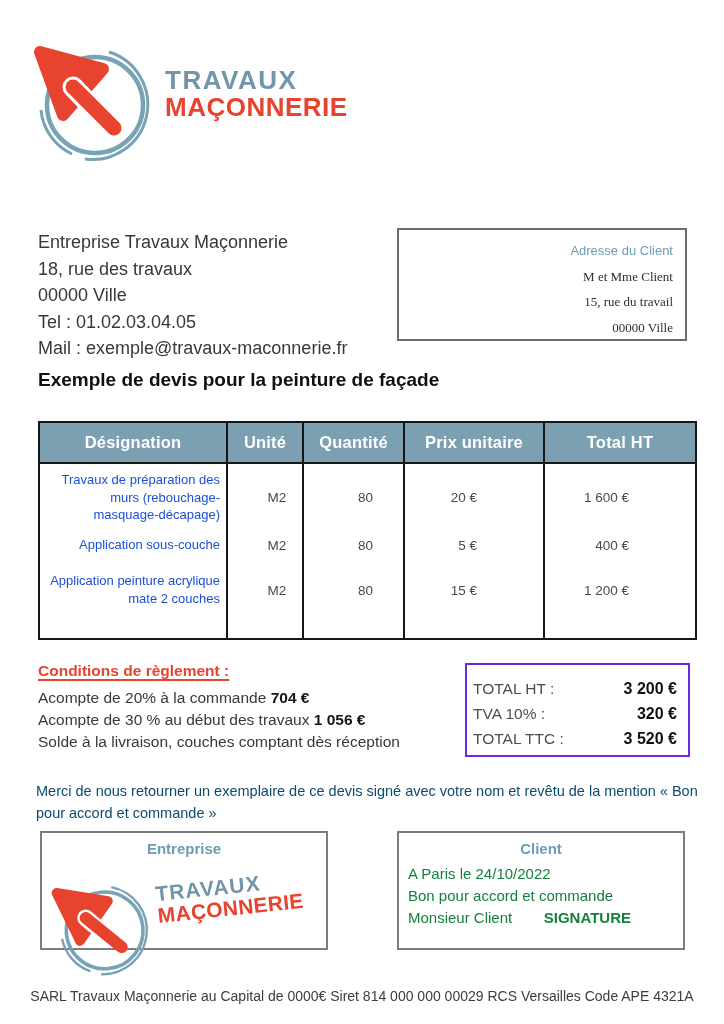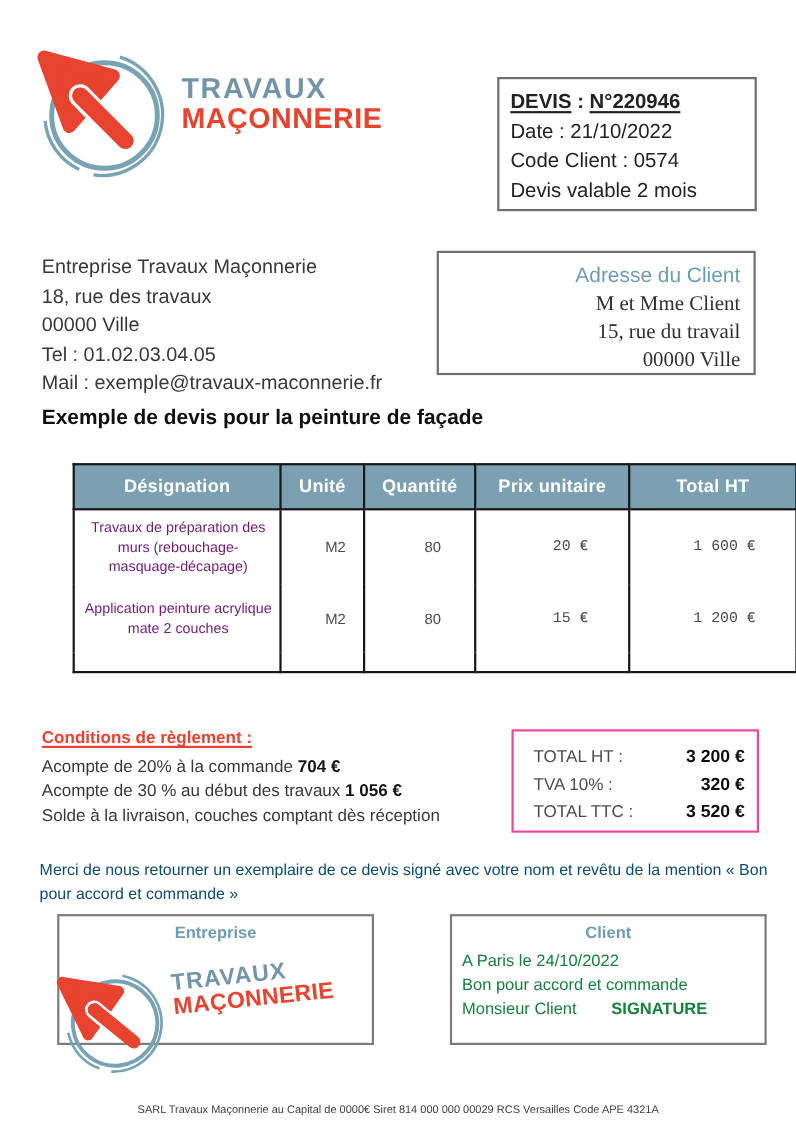--- a/index.html
+++ b/index.html
@@ -26,96 +26,96 @@
   .devis-title { font-weight: bold; }
   .devis-title .u { text-decoration: underline; text-decoration-thickness: 2px; text-underline-offset: 3px; }
 
   
   .company-block { position: absolute; left: 38px; top: 229px; font-size: 18px; line-height: 26.5px; color: #383838; }
 
   
   .client-box {
     position: absolute; left: 397px; top: 228px; width: 290px; height: 113px;
     border: 2px solid #6e6e6e; padding: 8px 12px 0 10px;
-    text-align: right; font-size: 19px; line-height: 25.5px;
+    text-align: right; font-size: 13px; line-height: 25.5px;
   }
   .client-box .accent-title { color: #6d9cb4; }
   .client-box .addr-line { color: #2f2f2f; font-family: Liberation Serif, serif; }
 
   
   .doc-title { position: absolute; left: 38px; top: 369px; font-size: 19px; font-weight: bold; color: #101010; }
 
   
   .items-table {
     position: absolute; left: 38px; top: 421px; width: 657px;
-    border-collapse: collapse; table-layout: fixed; margin-left: 28px;
+    border-collapse: collapse; table-layout: fixed;
   }
   .items-table th {
     background: #7ba0b2; color: #ffffff; font-weight: bold; font-size: 16.5px;
     border: 2px solid #161616; height: 41px; text-align: center; letter-spacing: 0.2px;
   }
   .items-table td {
     border-left: 2px solid #161616; border-right: 2px solid #161616;
     border-top: 0; border-bottom: 0;
     vertical-align: middle; font-size: 13.5px; color: #4a4a4a;
   }
   .items-table tr.filler td { border-bottom: 2px solid #161616; height: 18px; }
   .col-designation { width: 188px; }
   .col-unit { width: 76px; }
   .col-qty { width: 101px; }
   .col-price { width: 140px; }
   .col-total { width: 152px; }
-  td.cell-designation { padding: 2px 6px 2px 8px; font-size: 13px; color: #701a75; line-height: 1.38; text-align: center; }
+  td.cell-designation { padding: 2px 6px 2px 8px; font-size: 13px; color: #1d4ed8; line-height: 1.38; text-align: right; }
   td.cell-center { text-align: center; padding-left: 24px; }
-  td.cell-money { text-align: right; padding-right: 36px; font-family: Liberation Mono, monospace; }
+  td.cell-money { text-align: right; padding-right: 66px; }
   tr.row-1 td { height: 68px; }
   tr.row-2 td { height: 28px; }
   tr.row-3 td { height: 62px; }
 
   
   .terms-block { position: absolute; left: 38px; top: 662px; width: 420px; }
   .terms-title {
     color: #e8432e; font-weight: bold; font-size: 15.5px;
     text-decoration: underline; text-decoration-thickness: 2px; text-underline-offset: 3px;
     margin-bottom: 7px;
   }
   .terms-line { font-size: 15.5px; color: #383838; line-height: 22px; }
   .terms-line .amount { font-weight: bold; color: #161616; }
 
   
   .totals-box {
     position: absolute; left: 465px; top: 663px; width: 225px; height: 94px;
-    border: 2px solid #ec4899; padding: 8px 11px 0 18px;
+    border: 2px solid #6d28d9; padding: 8px 11px 0 6px;
     display: flex; flex-direction: column; justify-content: space-evenly;
   }
   .totals-row { display: flex; justify-content: space-between; align-items: baseline; }
   .totals-label { font-size: 15.5px; color: #4d4d4d; }
   .totals-value { font-size: 16px; font-weight: bold; color: #101010; }
 
   
   .return-note { position: absolute; left: 36px; top: 780px; width: 662px; font-size: 14.5px; color: #0c4a6e; line-height: 22px; }
 
   
-  .sig-box { position: absolute; top: 831px; height: 119px; border: 2px solid #7c7c7c; margin-left: 12px; }
+  .sig-box { position: absolute; top: 831px; height: 119px; border: 2px solid #7c7c7c; }
   .sig-box-company { left: 40px; width: 288px; }
   .sig-box-client { left: 397px; width: 288px; }
   .sig-title { text-align: center; padding-top: 7px; font-size: 15px; font-weight: bold; color: #6d9cb4; }
   .sig-client-lines { padding: 6px 10px 0 9px; font-size: 15px; line-height: 22px; color: #15803d; }
   .sig-line-flex { display: flex; justify-content: space-between; }
   .sig-signature { font-weight: bold; margin-right: 42px; }
 
   
   .stamp { position: absolute; left: 48px; top: 856px; width: 280px; height: 120px; transform: rotate(-6deg); }
   .stamp svg { position: absolute; left: 2px; top: 8px; }
   .stamp-text { position: absolute; left: 110px; top: 24px; line-height: 1.05; }
   .stamp-l1 { font-size: 21px; font-weight: bold; letter-spacing: 1px; color: #7295aa; }
   .stamp-l2 { font-size: 21px; font-weight: bold; letter-spacing: 0.3px; color: #e8432e; }
 
   
-  .footer-line { position: absolute; left: 0; right: 0; top: 988px; text-align: center; font-size: 10px; color: #3d3d3d; margin-top: 16px; }
+  .footer-line { position: absolute; left: 0; right: 0; top: 988px; text-align: center; font-size: 14px; color: #3d3d3d; }
 </style>
 </head>
 <body>
 
 <div class="page">
 
   <div class="logo-top">
     <svg viewBox="0 0 130 130" width="130" height="130">
       <circle cx="67" cy="72" r="48" fill="none" stroke="#78a3b4" stroke-width="4.5"></circle>
       <path d="M81,19 A55,55 0 0 1 57,126" fill="none" stroke="#78a3b4" stroke-width="3"></path>
@@ -123,26 +123,20 @@
       <path d="M12,19 L75,36 L35,82 Z" fill="#e8432e" stroke="#e8432e" stroke-width="12" stroke-linejoin="round"></path>
       <line x1="45" y1="54" x2="70" y2="80" stroke="#ffffff" stroke-width="21" stroke-linecap="round"></line>
       <line x1="45" y1="54" x2="86" y2="95" stroke="#e8432e" stroke-width="15" stroke-linecap="round"></line>
     </svg>
     <div class="logo-text">
       <div class="logo-l1">TRAVAUX</div>
       <div class="logo-l2">MAÇONNERIE</div>
     </div>
   </div>
 
-  <div class="devis-box">
-    <div class="devis-title"><span class="u">DEVIS</span><span> : </span><span class="u">N°220946</span></div>
-    <div>Date : 21/10/2022</div>
-    <div>Code Client : 0574</div>
-    <div>Devis valable 2 mois</div>
-  </div>
 
   <div class="company-block">
     <div>Entreprise Travaux Maçonnerie</div>
     <div>18, rue des travaux</div>
     <div>00000 Ville</div>
     <div>Tel : 01.02.03.04.05</div>
     <div>Mail : exemple@travaux-maconnerie.fr</div>
   </div>
 
   <div class="client-box">
@@ -172,20 +166,27 @@
       </tr>
     </thead>
     <tbody>
       <tr class="row-1">
         <td class="cell-designation">Travaux de préparation des murs (rebouchage-masquage-décapage)</td>
         <td class="cell-center">M2</td>
         <td class="cell-center">80</td>
         <td class="cell-money">20 €</td>
         <td class="cell-money">1 600 €</td>
       </tr>
+      <tr class="row-2">
+        <td class="cell-designation">Application sous-couche</td>
+        <td class="cell-center">M2</td>
+        <td class="cell-center">80</td>
+        <td class="cell-money">5 €</td>
+        <td class="cell-money">400 €</td>
+      </tr>
       <tr class="row-3">
         <td class="cell-designation">Application peinture acrylique mate 2 couches</td>
         <td class="cell-center">M2</td>
         <td class="cell-center">80</td>
         <td class="cell-money">15 €</td>
         <td class="cell-money">1 200 €</td>
       </tr>
       <tr class="filler">
         <td></td>
           <td></td>

